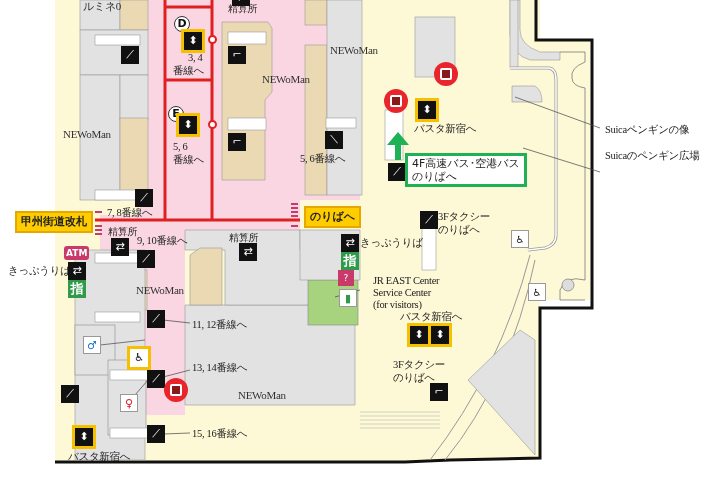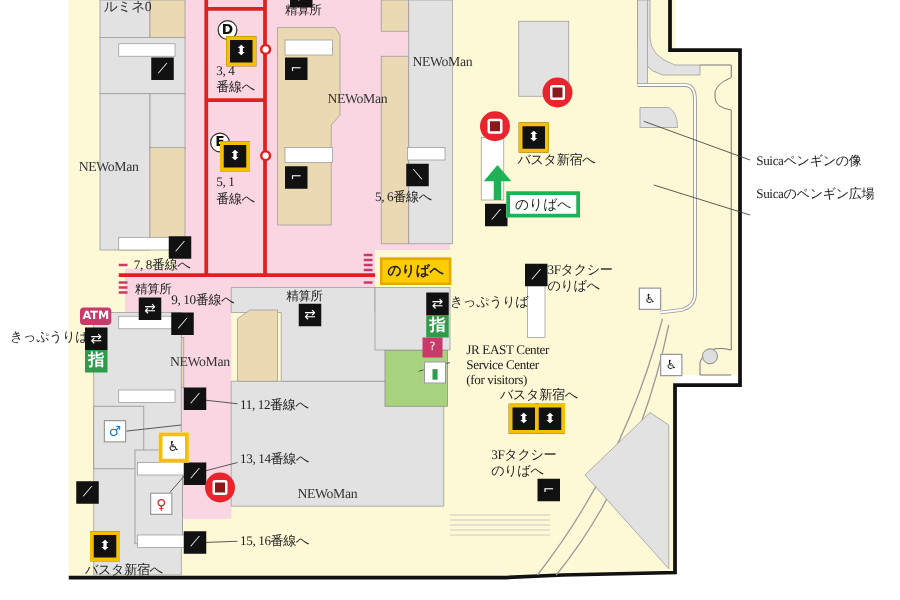--- a/index.html
+++ b/index.html
@@ -145,27 +145,27 @@
   <div class="lbl small" style="left:228px;top:2px">精算所</div>
   <div class="icon" style="left:232px;top:-12px">⇄</div>
   <div class="lbl small" style="left:108px;top:225px">精算所</div>
   <div class="icon" style="left:111px;top:238px">⇄</div>
   <div class="lbl small" style="left:229px;top:231px">精算所</div>
   <div class="icon" style="left:239px;top:243px">⇄</div>
 
   <div class="circle-letter" style="left:174px;top:16px">D</div>
   <div class="icon yellow" style="left:181px;top:29px">⬍</div>
   <div class="redring" style="left:208px;top:35px"></div>
-  <div class="lbl" style="left:173px;top:51px">3, 4</div>
+  <div class="lbl" style="left:188px;top:51px">3, 4</div>
   <div class="lbl" style="left:173px;top:64px">番線へ</div>
 
   <div class="circle-letter" style="left:168px;top:106px">E</div>
   <div class="icon yellow" style="left:176px;top:113px">⬍</div>
   <div class="redring" style="left:208px;top:120px"></div>
-  <div class="lbl" style="left:173px;top:140px">5, 1</div>
+  <div class="lbl" style="left:173px;top:140px">5, 6</div>
   <div class="lbl" style="left:173px;top:153px">番線へ</div>
 
   <div class="icon" style="left:228px;top:46px">⌐</div>
   <div class="icon" style="left:228px;top:133px">⌐</div>
 
   <div class="icon" style="left:121px;top:46px">⟋</div>
   <div class="icon" style="left:135px;top:189px">⟋</div>
   <div class="icon" style="left:325px;top:131px">⟍</div>
   <div class="icon" style="left:137px;top:250px">⟋</div>
   <div class="icon" style="left:147px;top:310px">⟋</div>
@@ -176,20 +176,21 @@
   <div class="icon" style="left:420px;top:211px">⟋</div>
   <div class="icon" style="left:430px;top:383px">⌐</div>
 
   <div class="lbl" style="left:300px;top:152px">5, 6番線へ</div>
   <div class="lbl" style="left:107px;top:206px">7, 8番線へ</div>
   <div class="lbl" style="left:137px;top:234px">9, 10番線へ</div>
   <div class="lbl" style="left:192px;top:318px">11, 12番線へ</div>
   <div class="lbl" style="left:192px;top:361px">13, 14番線へ</div>
   <div class="lbl" style="left:192px;top:427px">15, 16番線へ</div>
 
+  <div class="gate" style="left:15px;top:211px">甲州街道改札</div>
   <div class="gate" style="left:304px;top:206px">のりばへ</div>
 
   <div class="atm" style="left:64px;top:246px">ATM</div>
   <div class="lbl" style="left:8px;top:264px">きっぷうりば</div>
   <div class="icon" style="left:68px;top:262px">⇄</div>
   <div class="icon green" style="left:68px;top:280px">指</div>
 
   <div class="icon" style="left:341px;top:234px">⇄</div>
   <div class="lbl" style="left:360px;top:236px">きっぷうりば</div>
   <div class="icon green" style="left:341px;top:252px">指</div>
@@ -219,20 +220,21 @@
       <span></span>
     </div>
   <div class="busstop" style="left:384px;top:89px">
       <span></span>
     </div>
   <div class="busstop" style="left:164px;top:378px">
       <span></span>
     </div>
 
   <div class="callout" style="left:405px;top:153px">
+    <div>4F高速バス･空港バス</div>
     <div>のりばへ</div>
   </div>
 
   <div class="lbl" style="left:605px;top:123px">Suicaペンギンの像</div>
   <div class="lbl" style="left:605px;top:149px">Suicaのペンギン広場</div>
 
   <div class="icon white" style="left:83px;top:336px;color:#1a73c8">♂</div>
   <div class="icon yellow" style="left:127px;top:346px;background:#fff;color:#111">♿</div>
   <div class="icon white" style="left:120px;top:394px;color:#d8232a">♀</div>
   <div class="icon white" style="left:511px;top:230px;font-size:10px">♿</div>

